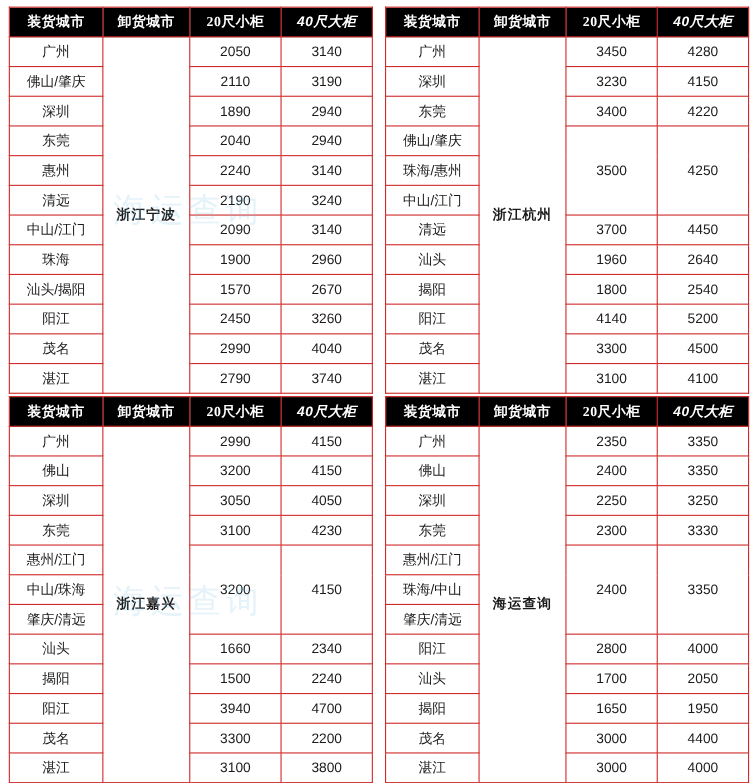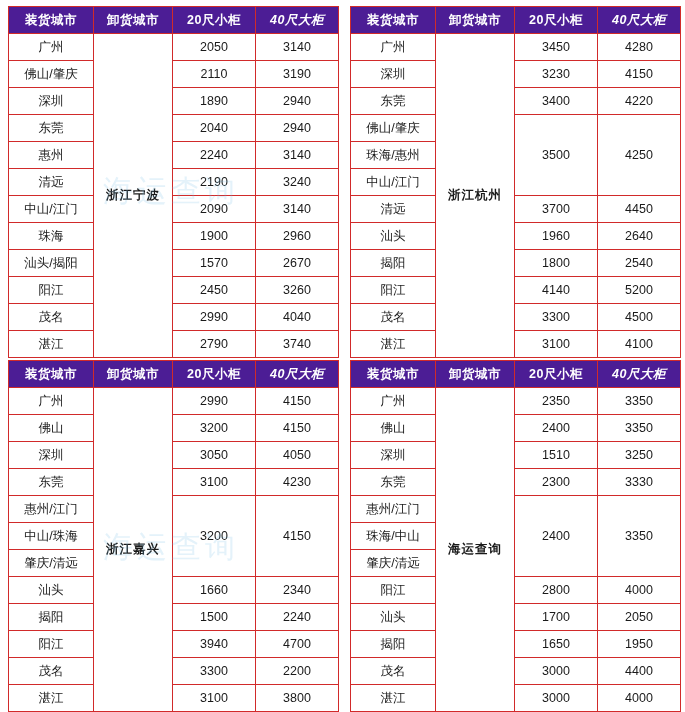--- a/index.html
+++ b/index.html
@@ -34,31 +34,31 @@
     border: 1px solid #d12a2a;
     text-align: center;
     vertical-align: middle;
     font-size: 12.5px;
     padding: 0;
     height: 26px;
     background: #ffffff;
     color: #1a1a1a;
   }
   table.price thead th {
-    background: #4c1d95;
+    background: #000000;
     color: #ffffff;
     font-weight: bold;
     font-size: 12.5px;
     height: 26px;
     border: 1px solid #d12a2a;
     letter-spacing: 0.5px;
   }
   .col-load { width: 84px; }
   .col-unload { width: 78px; }
-  .col-20 { width: 82px; }
+  .col-20 { width: 82px; font-family: Liberation Serif, serif; }
   .col-40 { width: 82px; font-style: italic; }
 
   td.city {
     font-size: 12.5px;
     color: #111;
   }
   td.dest {
     color: #d21b1b;
     font-weight: bold;
     font-size: 14px;
@@ -324,21 +324,21 @@
             <td class="num">2350</td>
             <td class="num">3350</td>
           </tr>
           <tr>
             <td class="city">佛山</td>
             <td class="num">2400</td>
             <td class="num">3350</td>
           </tr>
           <tr>
             <td class="city">深圳</td>
-            <td class="num">1510</td>
+            <td class="num">2250</td>
             <td class="num">3250</td>
           </tr>
           <tr>
             <td class="city">东莞</td>
             <td class="num">2300</td>
             <td class="num">3330</td>
           </tr>
           <tr>
             <td class="city">惠州/江门</td>
             <td class="num" rowspan="3">2400</td>

